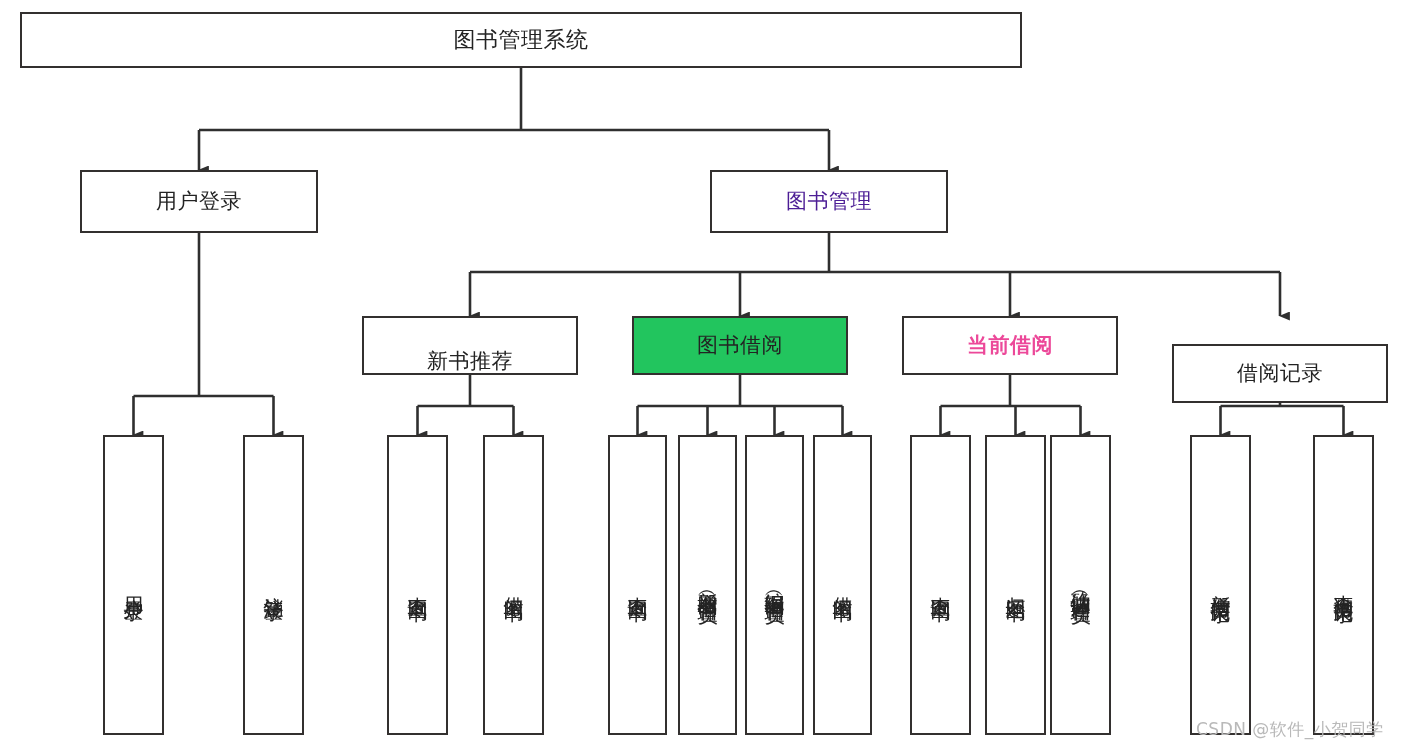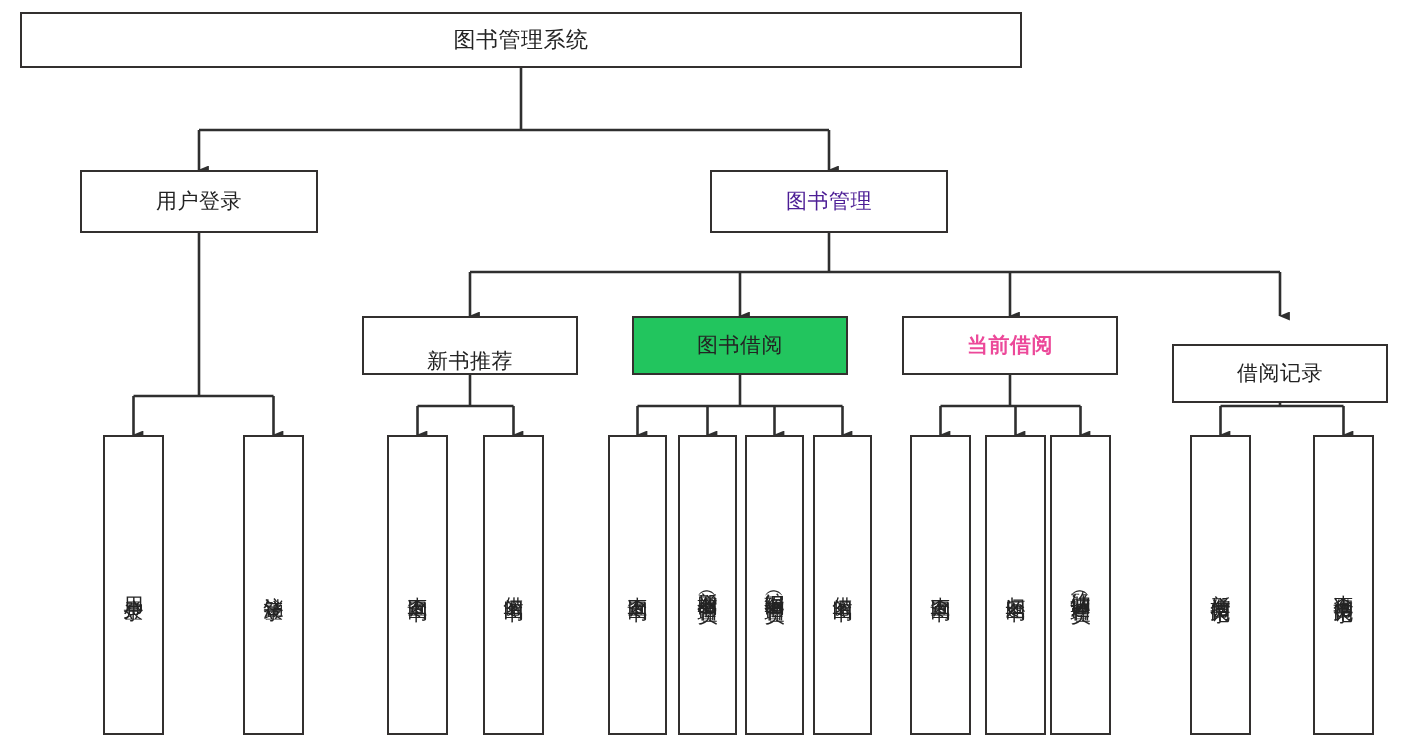--- a/index.html
+++ b/index.html
@@ -169,13 +169,14 @@
       <div class="node vertical" style="left: 1050px; top: 435px; width: 61px; height: 300px; border-color: rgb(51, 48, 47); background: rgb(255, 255, 255);">
         <span class="node-label" style="color: rgb(35, 35, 35);">确认归还（管理员）</span>
       </div>
       <div class="node vertical" style="left: 1190px; top: 435px; width: 61px; height: 300px; border-color: rgb(51, 48, 47); background: rgb(255, 255, 255);">
         <span class="node-label" style="color: rgb(35, 35, 35);">新增借阅记录</span>
       </div>
       <div class="node vertical" style="left: 1313px; top: 435px; width: 61px; height: 300px; border-color: rgb(51, 48, 47); background: rgb(255, 255, 255);">
         <span class="node-label" style="color: rgb(35, 35, 35);">查询借阅记录</span>
       </div>
     </div>
+  <div class="watermark" style="left: 1196px; top: 718px; color: rgb(185, 185, 185);">CSDN @软件_小贺同学</div>
 </div>
 
 </body></html>

